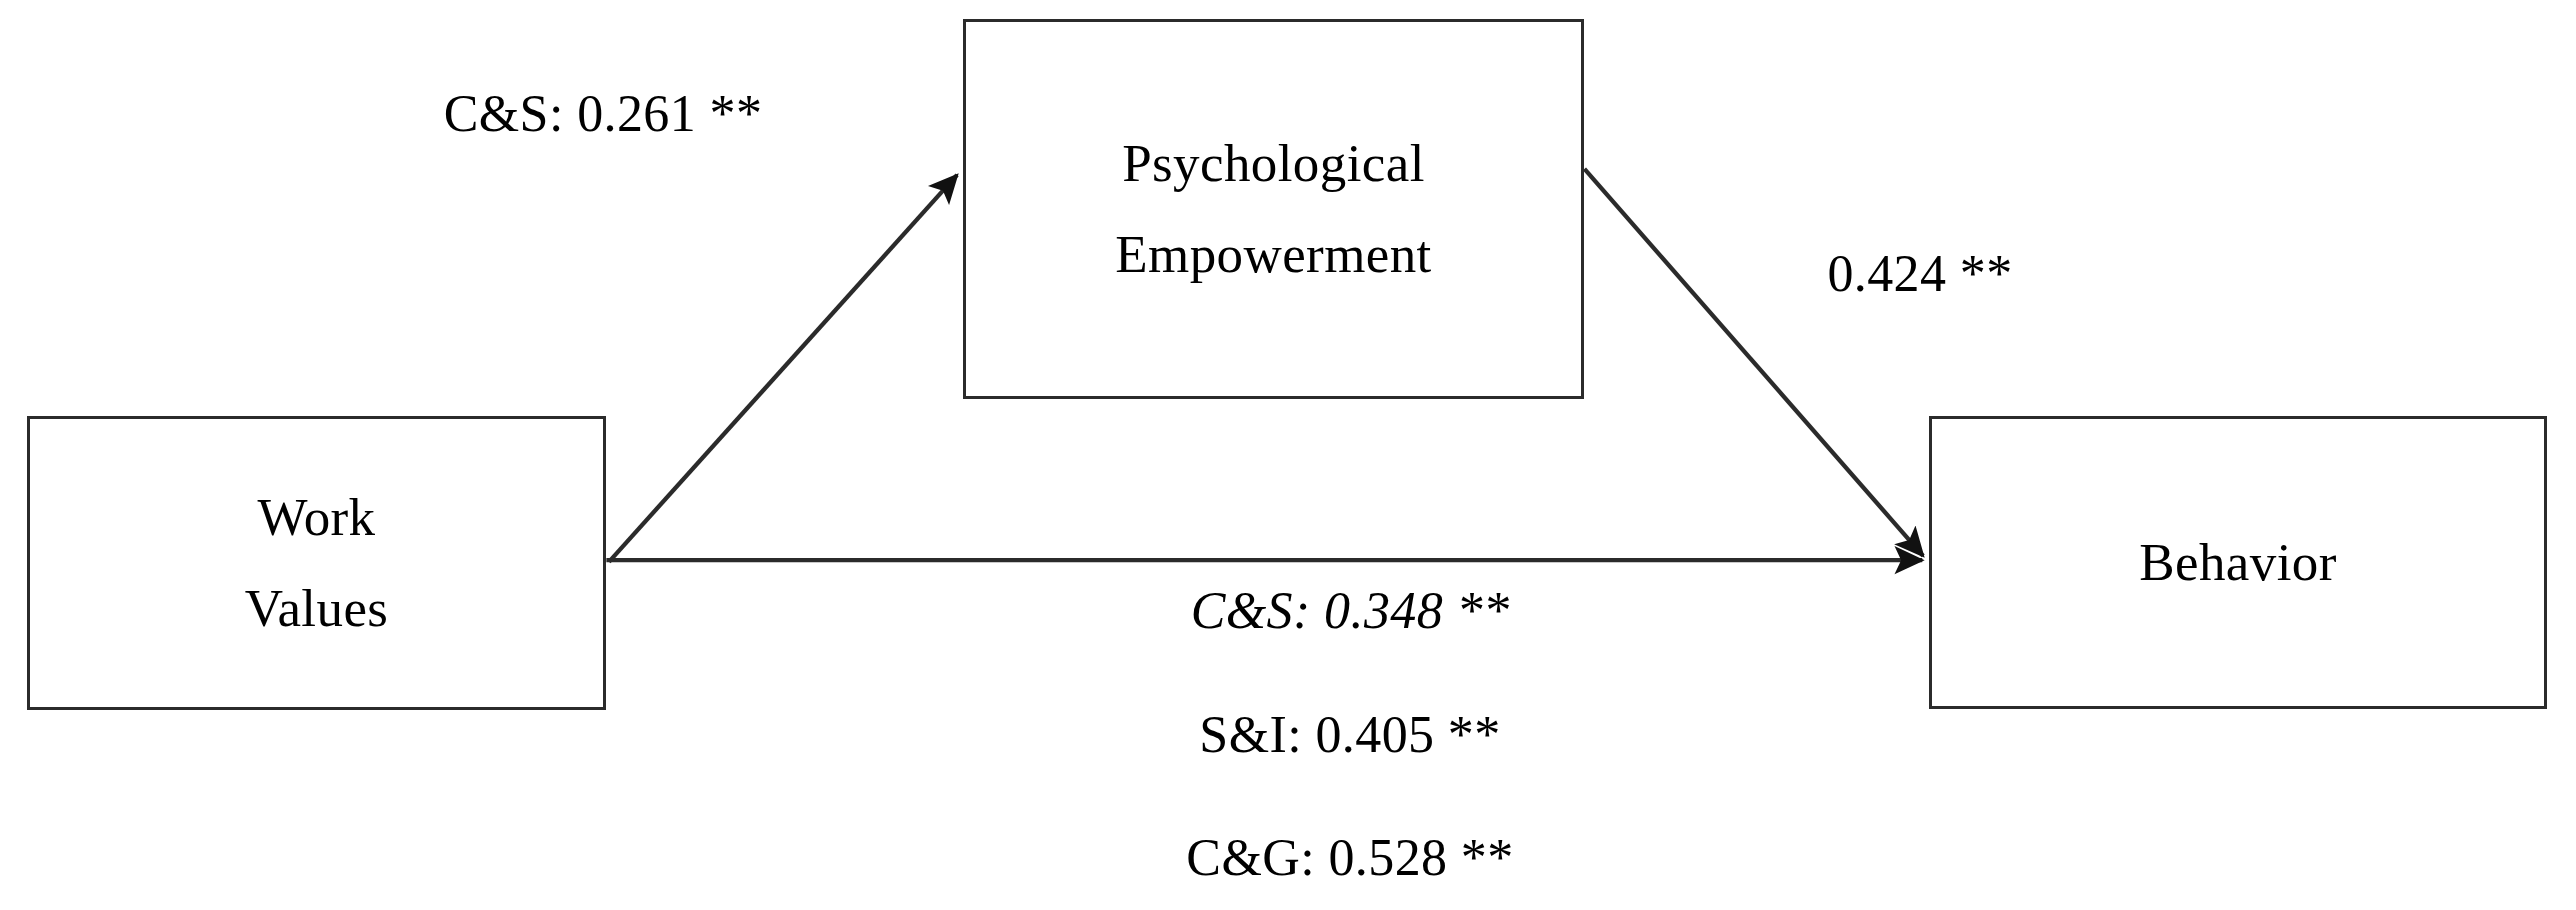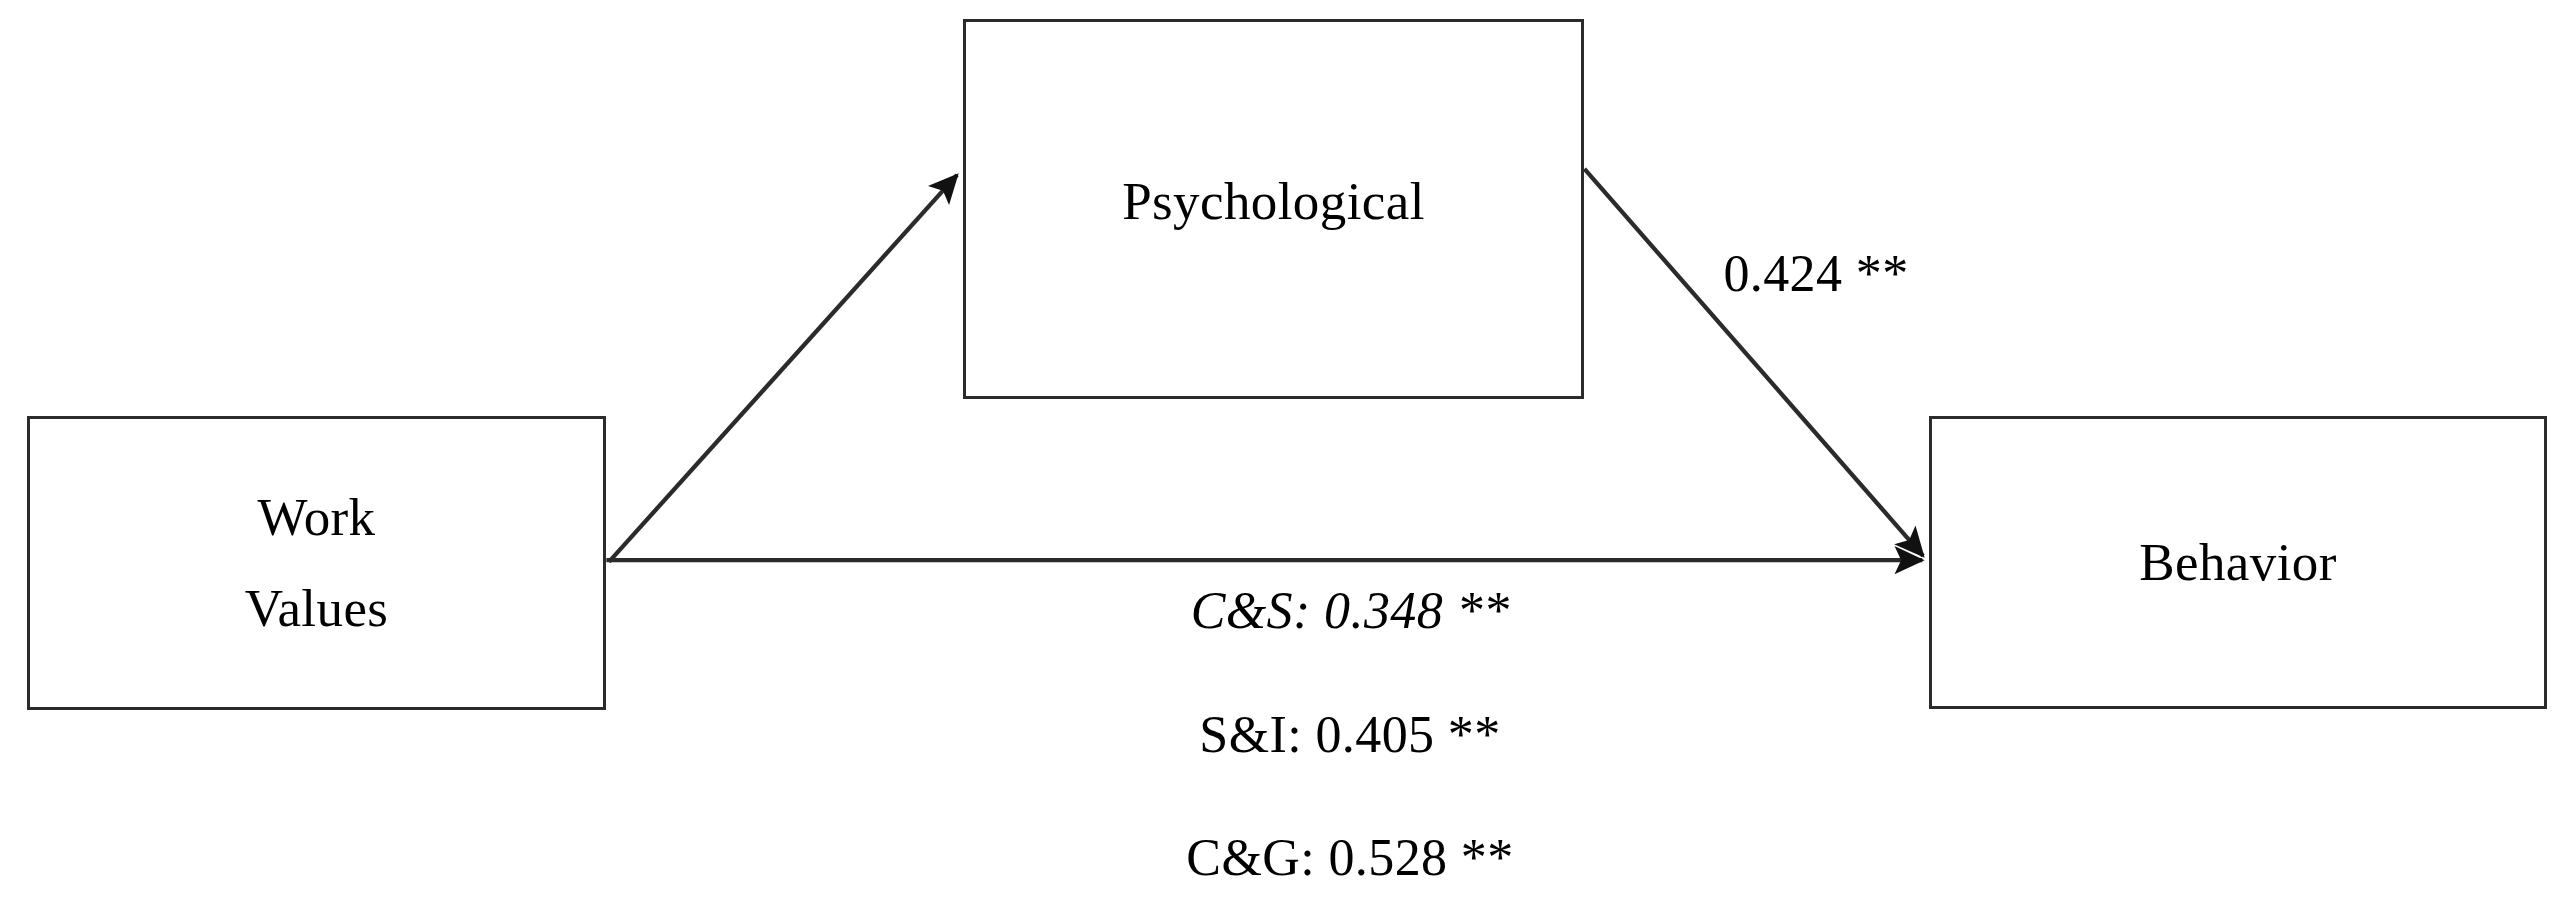--- a/index.html
+++ b/index.html
@@ -47,21 +47,21 @@
   #node-safety-behav  { left: 1929px; top: 416px; width: 618px; height: 293px; }
   .edge-label {
     position: absolute;
     font-size: 52px;
     line-height: 1;
     white-space: nowrap;
     transform: translate(-50%, -50%);
     letter-spacing: 0.4px;
   }
   #label-wv-pe   { left: 603px;  top: 114px; }
-  #label-pe-msb  { left: 1816px; top: 274px; }
+  #label-pe-msb  { left: 1920px; top: 274px; }
   #label-cs-msb  { left: 1350px; top: 611px; font-style: italic; }
   #label-si-msb  { left: 1350px; top: 735px; }
   #label-cg-msb  { left: 1350px; top: 858px; }
 </style>
 </head>
 <body>
 
 <div id="canvas">
 
   <svg id="edge-layer" width="2576" height="910" viewBox="0 0 2988 1056" xmlns="http://www.w3.org/2000/svg">
@@ -78,26 +78,28 @@
     <line x1="1838" y1="196" x2="2231" y2="645" stroke="#2b2b2b" stroke-width="5" marker-end="url(#arrowhead)"></line>
   </svg>
 
   <div class="node" id="node-work-values">
     <div class="node-line first">Work</div>
     <div class="node-line">Values</div>
   </div>
 
   <div class="node" id="node-psych-empower">
     <div class="node-line first">Psychological</div>
+    <div class="node-line">Empowerment</div>
   </div>
 
   <div class="node" id="node-safety-behav">
     <div class="node-line">Behavior</div>
   </div>
 
+  <div class="edge-label" id="label-wv-pe">C&amp;S: 0.261 **</div>
 
   <div class="edge-label" id="label-pe-msb">0.424 **</div>
 
   <div class="edge-label" id="label-cs-msb">C&amp;S: 0.348 **</div>
 
   <div class="edge-label" id="label-si-msb">S&amp;I: 0.405 **</div>
 
   <div class="edge-label" id="label-cg-msb">C&amp;G: 0.528 **</div>
 
 </div>

